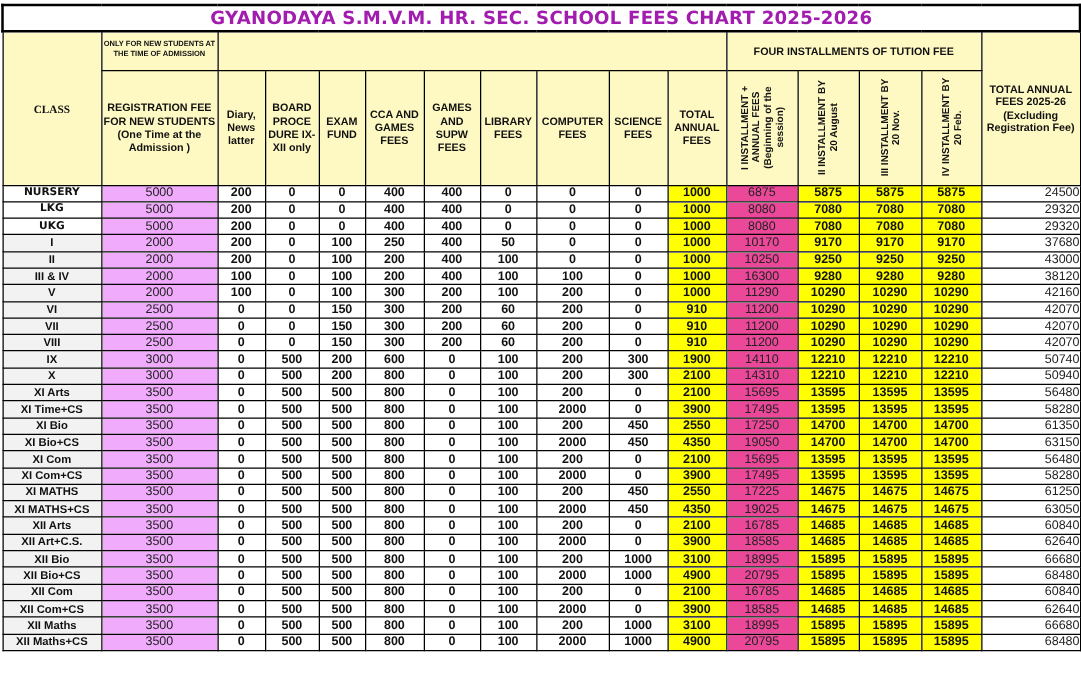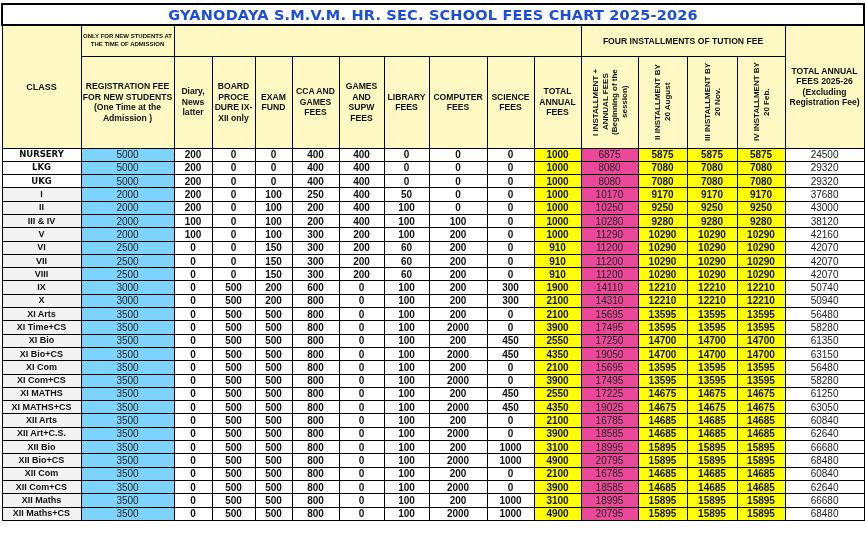--- a/index.html
+++ b/index.html
@@ -1,33 +1,33 @@
 <!DOCTYPE html>
 <html><head>
 <meta charset="utf-8">
 <style>
   html, body { margin: 0; padding: 0; background: #ffffff; }
   body { width: 865px; height: 538px; overflow: hidden; font-family: "Liberation Sans", sans-serif; }
   #sheet { position: absolute; left: 1px; top: 3px; width: 862px; }
   table { border-collapse: collapse; table-layout: fixed; width: 862px; }
   td, th { border: 1px solid #000; padding: 0; text-align: center; vertical-align: middle; overflow: hidden; white-space: nowrap; }
-  .title-cell { height: 19px; font-family: "DejaVu Sans", sans-serif; font-weight: bold; font-size: 14.5px; color: #1d4ed8; letter-spacing: 0.2px; background: #fff; border-width: 2px; }
+  .title-cell { height: 19px; font-family: "DejaVu Sans", sans-serif; font-weight: bold; font-size: 14.5px; color: #a21caf; letter-spacing: 0.2px; background: #fff; border-width: 2px; }
   .hdr { background: #fef9c3; font-weight: bold; font-size: 8.6px; line-height: 10.5px; white-space: normal; color: #111; }
   .hdr-small { font-size: 6px; line-height: 7.4px; }
   .group { height: 31px; }
   .colhdr { height: 92px; }
-  .class-hdr { font-family: Liberation Sans, sans-serif; font-size: 9px; margin-top: 42px; }
+  .class-hdr { font-family: Liberation Serif, serif; font-size: 9px; margin-top: 42px; }
   .vert { writing-mode: vertical-rl; transform: rotate(180deg); font-size: 8px; line-height: 9.5px; margin: 0 auto; text-align: center; height: 86px; white-space: normal; }
   tbody td { height: 12.3px; font-size: 10px; font-weight: bold; color: #111; line-height: 11px; background: #fff; }
   tbody td.cls { font-size: 9px; background: #f2f2f2; }
   tbody td.cls-pp { font-family: "DejaVu Sans", sans-serif; font-size: 8.5px; background: #fff; }
-  tbody td.reg { background: #7dd3fc; font-weight: normal; color: #222; }
+  tbody td.reg { background: #f0abfc; font-weight: normal; color: #222; }
   tbody td.yel { background: #ffff00; }
   tbody td.grn { background: #ec4899; font-weight: normal; color: #222; }
-  tbody td.tot { font-weight: normal; color: #222; }
+  tbody td.tot { font-weight: normal; color: #222; text-align: right; }
 </style>
 </head>
 <body>
 
 <div id="sheet">
 <table>
   <colgroup>
     <col style="width:79px">
         <col style="width:93px">
         <col style="width:38px">
@@ -177,21 +177,21 @@
           <td class="reg">2000</td>
           <td>100</td>
           <td>0</td>
           <td>100</td>
           <td>200</td>
           <td>400</td>
           <td>100</td>
           <td>100</td>
           <td>0</td>
           <td class="yel">1000</td>
-          <td class="grn">10280</td>
+          <td class="grn">16300</td>
           <td class="yel">9280</td>
           <td class="yel">9280</td>
           <td class="yel">9280</td>
           <td class="tot">38120</td>
         </tr>
         <tr>
           <td class="cls">V</td>
           <td class="reg">2000</td>
           <td>100</td>
           <td>0</td>

